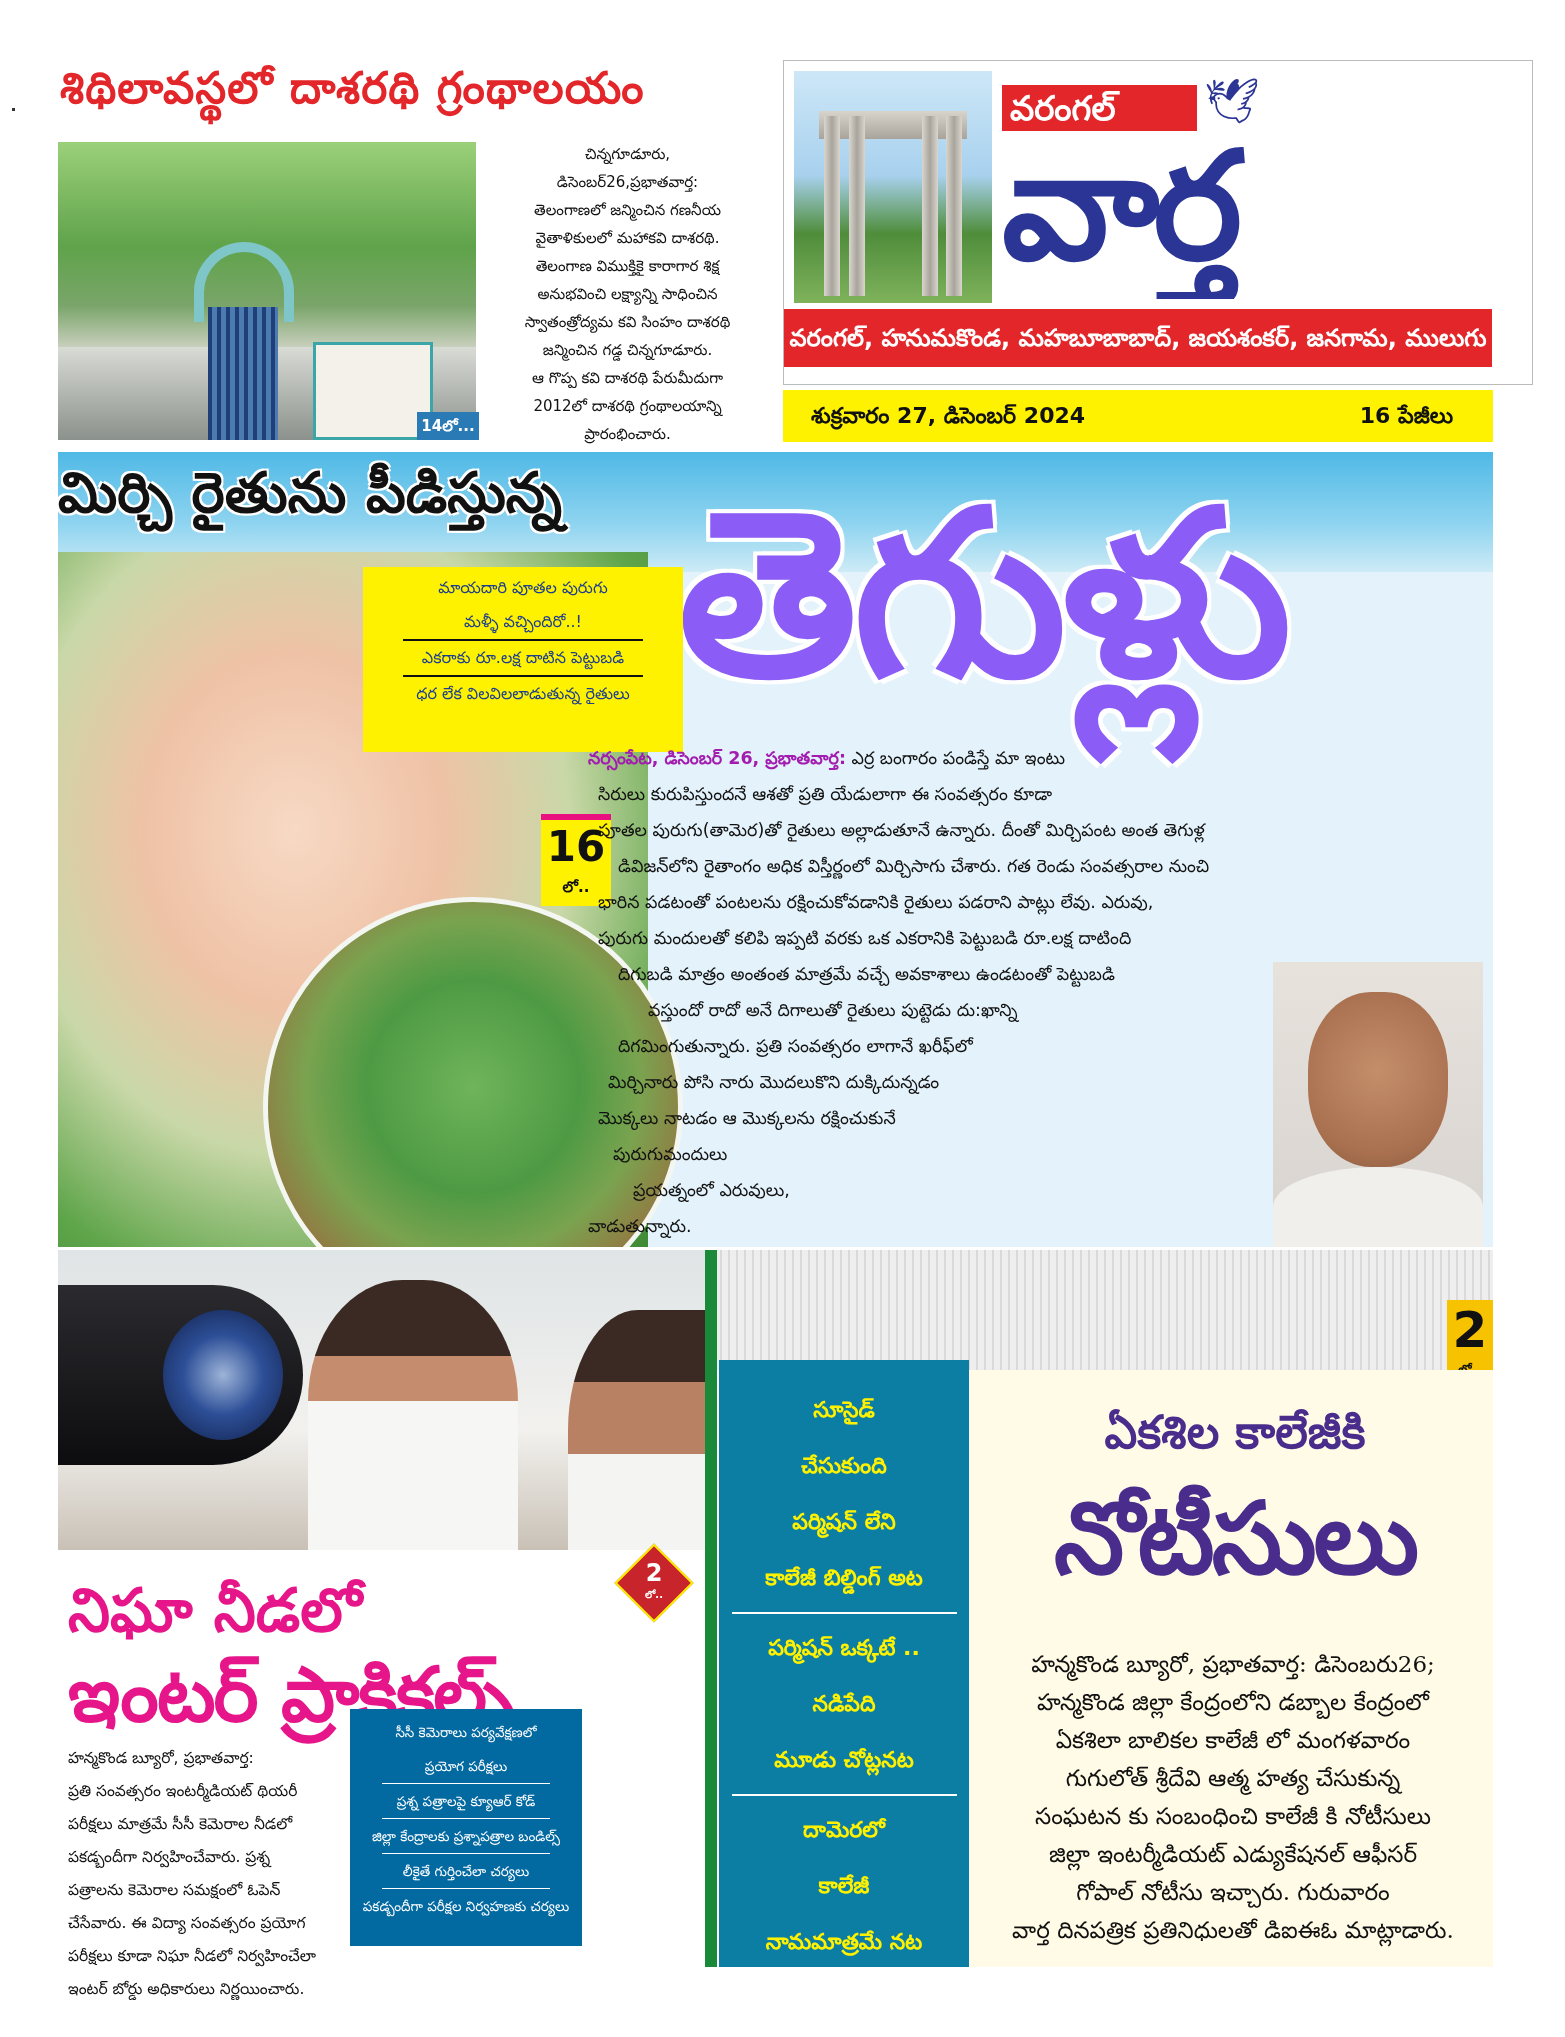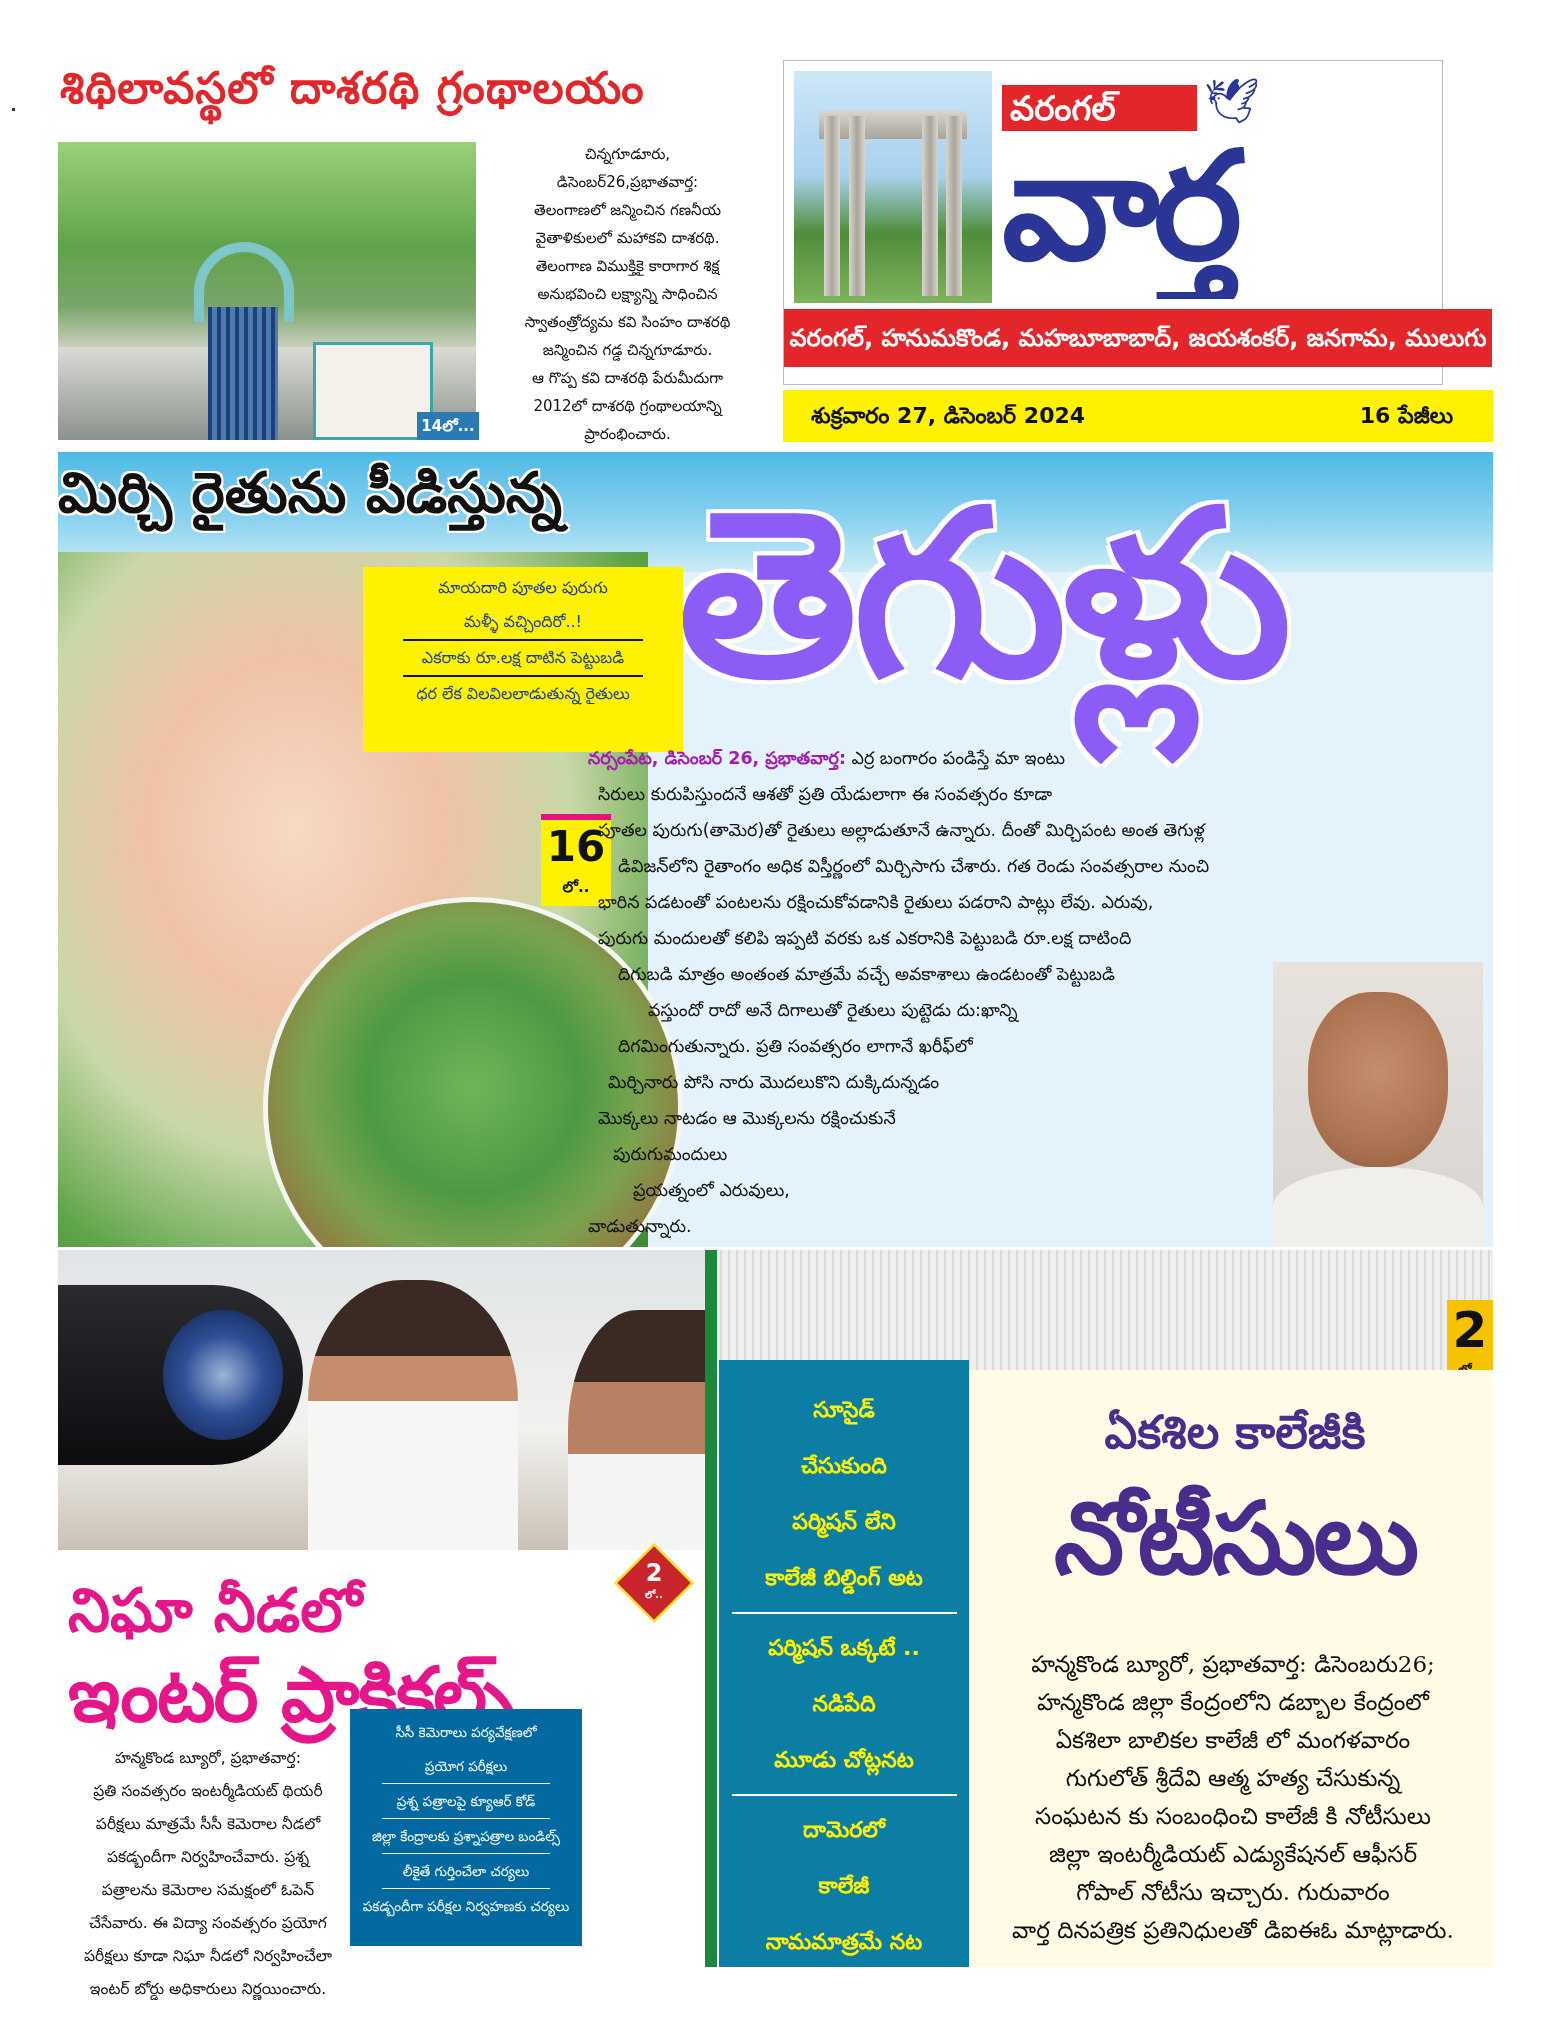--- a/index.html
+++ b/index.html
@@ -15,21 +15,21 @@
      background: linear-gradient(180deg, #9bd07a 0%, #5fa34a 35%, #7aa56a 55%, #cfd3c4 70%, #a9b0a8 100%); overflow: hidden; }
   #ts-photo .gate-arch { position: absolute; left: 136px; top: 100px; width: 100px; height: 80px; border: 10px solid #7fc6c8; border-bottom: none; border-radius: 50px 50px 0 0; }
   #ts-photo .gate-door { position: absolute; left: 150px; top: 165px; width: 70px; height: 133px; background: repeating-linear-gradient(90deg, #1e3f7a 0 4px, #4c7bb0 4px 9px); }
   #ts-photo .wall { position: absolute; left: 0; top: 205px; width: 418px; height: 93px; background: linear-gradient(180deg,#d9dbd5,#8b918c); }
   #ts-photo .banner { position: absolute; left: 255px; top: 200px; width: 120px; height: 98px; background: #f4f1ea; border: 3px solid #3aa6a8; }
   #ts-jump { left: 417px; top: 412px; width: 62px; height: 28px; background: #2a7bb5; color: #fff; font-size: 15px; font-weight: bold; text-align: center; line-height: 28px; }
   #ts-body { left: 485px; top: 140px; width: 285px; font-size: 15px; line-height: 28px; text-align: center; color: #111; }
   #ts-body p { white-space: nowrap; }
 
   
-  #masthead { left: 783px; top: 60px; width: 660px; height: 325px; border: 1px solid #bbb; background: #fff; }
+  #masthead { left: 783px; top: 60px; width: 750px; height: 325px; border: 1px solid #bbb; background: #fff; }
   #mh-photo { left: 10px; top: 10px; width: 198px; height: 232px; background: linear-gradient(180deg,#cde7f7 0%, #a8d1ee 45%, #4f8d3b 70%, #7fb25b 100%); overflow: hidden; }
   #mh-photo .pillar { position: absolute; top: 45px; width: 16px; height: 180px; background: linear-gradient(90deg,#d9d6cf,#a8a49b,#d9d6cf); }
   #mh-photo .beam { position: absolute; left: 25px; top: 40px; width: 148px; height: 28px; background: linear-gradient(180deg,#d8d4cb,#a9a49b); }
   #mh-city { left: 218px; top: 24px; width: 195px; height: 46px; background: #e3262a; color: #fff; font-size: 34px; font-weight: bold; line-height: 46px; padding-left: 8px; }
   #mh-dove { left: 420px; top: 14px; font-size: 44px; color: #2a3595; }
   #mh-logo { left: 218px; top: 70px; width: 490px; height: 168px; color: #2a3595; font-size: 150px; font-weight: bold; line-height: 150px; letter-spacing: -6px; overflow: hidden; }
   #mh-regions { left: 0px; top: 248px; width: 708px; height: 58px; background: #e3262a; color: #fff; font-size: 24px; font-weight: bold; line-height: 58px; text-align: center; white-space: nowrap; overflow: hidden; }
   #dateline { left: 783px; top: 390px; width: 710px; height: 52px; background: #fff200; font-size: 22px; font-weight: bold; line-height: 52px; color: #111; }
   #dateline .date { position: absolute; left: 28px; }
   #dateline .pages { position: absolute; right: 40px; }
@@ -61,21 +61,21 @@
   #bl-cam { left: 0; top: 35px; width: 245px; height: 180px; background: linear-gradient(180deg,#2b2b2f,#0d0d10); border-radius: 0 90px 90px 0; }
   #bl-cam .lens { position: absolute; right: 20px; top: 25px; width: 120px; height: 130px; border-radius: 50%; background: radial-gradient(circle,#9db4d8 0%,#2d4f97 45%,#0f1d45 100%); }
   #bl-girl1 { left: 250px; top: 30px; width: 210px; height: 270px; background: linear-gradient(180deg,#3a2a23 0 28%, #c58d6e 28% 45%, #f6f6f4 45% 100%); border-radius: 45% 45% 0 0; }
   #bl-girl2 { left: 510px; top: 60px; width: 140px; height: 240px; background: linear-gradient(180deg,#3a2a23 0 30%, #b98164 30% 60%, #f4f4f2 60% 100%); border-radius: 50% 0 0 0; }
   #bl-kicker { left: 68px; top: 1575px; width: 560px; font-size: 60px; font-weight: bold; color: #e6168a; white-space: nowrap; text-shadow: 2px 2px 0 #fff, -2px -2px 0 #fff; }
   #bl-title { left: 68px; top: 1650px; width: 640px; font-size: 76px; font-weight: bold; color: #e6168a; white-space: nowrap; letter-spacing: -2px; }
   #bl-jump { left: 626px; top: 1555px; width: 56px; height: 56px; background: #c8242b; transform: rotate(45deg); border: 2px solid #fff200; }
   #bl-jump-text { left: 626px; top: 1558px; width: 56px; height: 56px; text-align: center; color: #fff; font-weight: bold; }
   #bl-jump-text .n { font-size: 24px; line-height: 30px; display: block; }
   #bl-jump-text .l { font-size: 10px; line-height: 14px; display: block; }
-  #bl-body { left: 68px; top: 1742px; width: 280px; font-size: 15.5px; line-height: 33px; text-align: center; color: #111; }
+  #bl-body { left: 68px; top: 1742px; width: 280px; font-size: 15.5px; line-height: 33px; color: #111; }
   #bl-body p { white-space: nowrap; }
   #bl-box { left: 350px; top: 1709px; width: 232px; height: 237px; background: #0369a1; color: #fff; font-size: 13.5px; text-align: center; padding-top: 6px; }
   #bl-box p { line-height: 34px; white-space: nowrap; }
   #bl-box .rule { width: 72%; height: 1px; background: #fff; margin: 0 auto; }
 
   
   #br-photo { left: 706px; top: 1250px; width: 787px; height: 120px; background: repeating-linear-gradient(90deg,#eeeeee 0 6px,#d9d9d9 6px 8px); }
   #br-jump2 { left: 1447px; top: 1300px; width: 46px; height: 88px; background: #f7c300; text-align: center; color: #111; font-weight: bold; }
   #br-jump2 .n { font-size: 50px; line-height: 60px; display: block; }
   #br-jump2 .l { font-size: 13px; line-height: 20px; display: block; }

